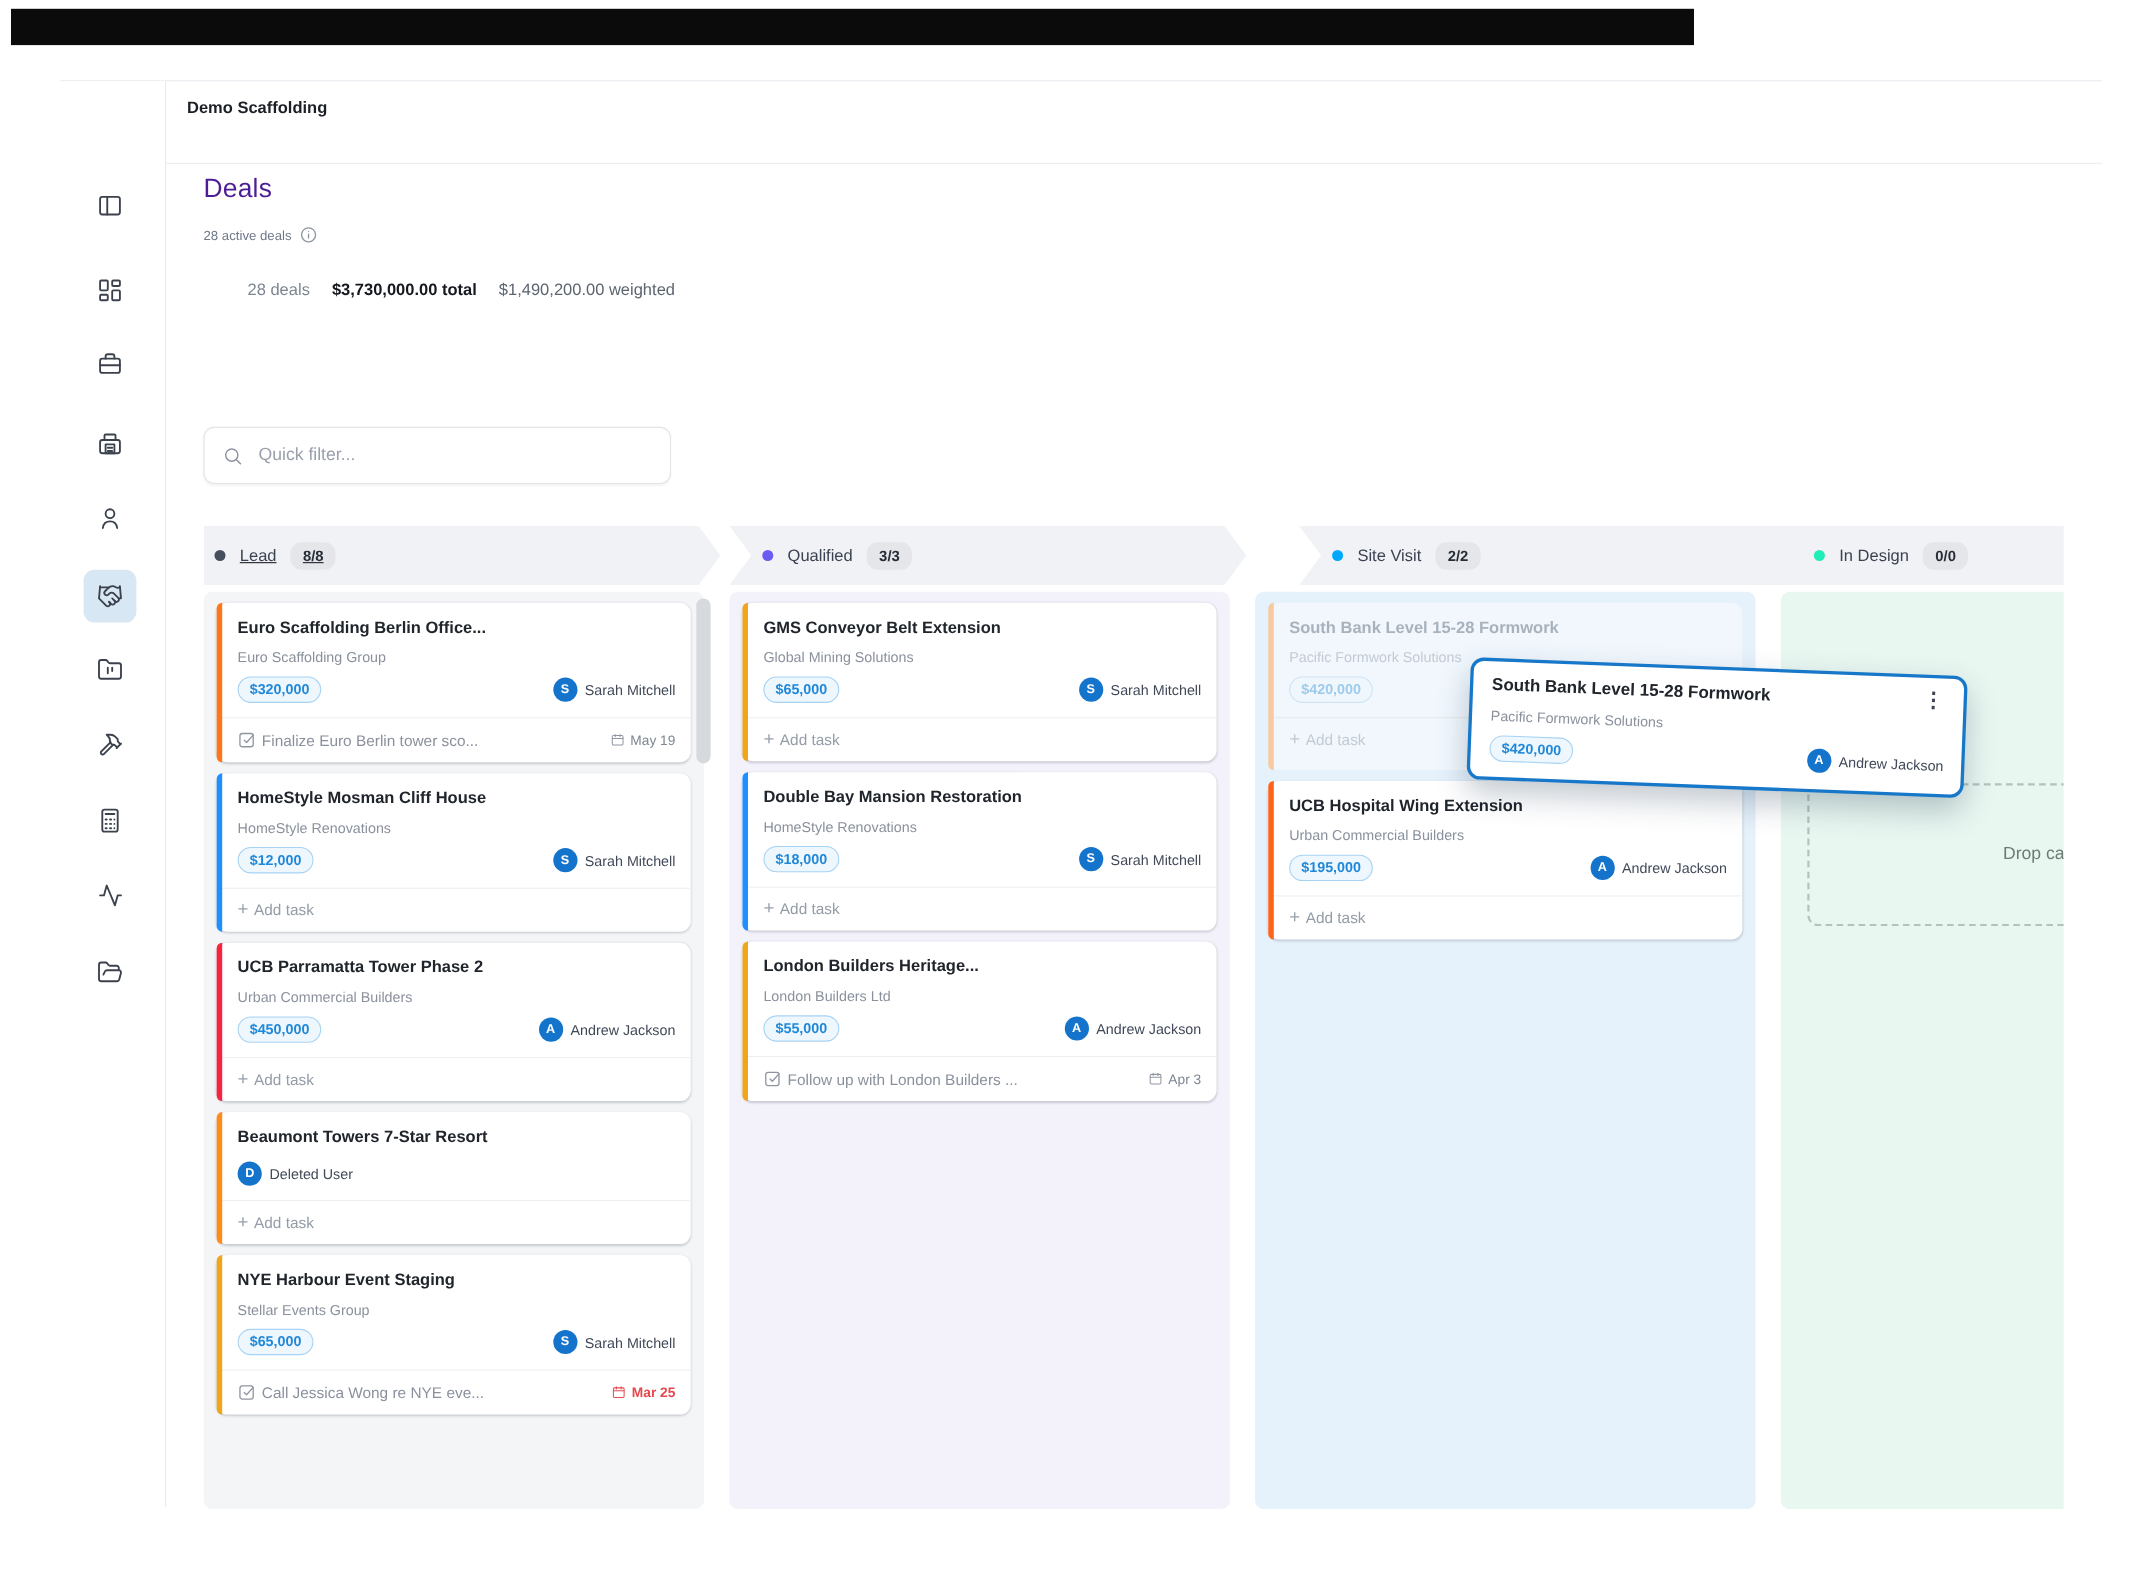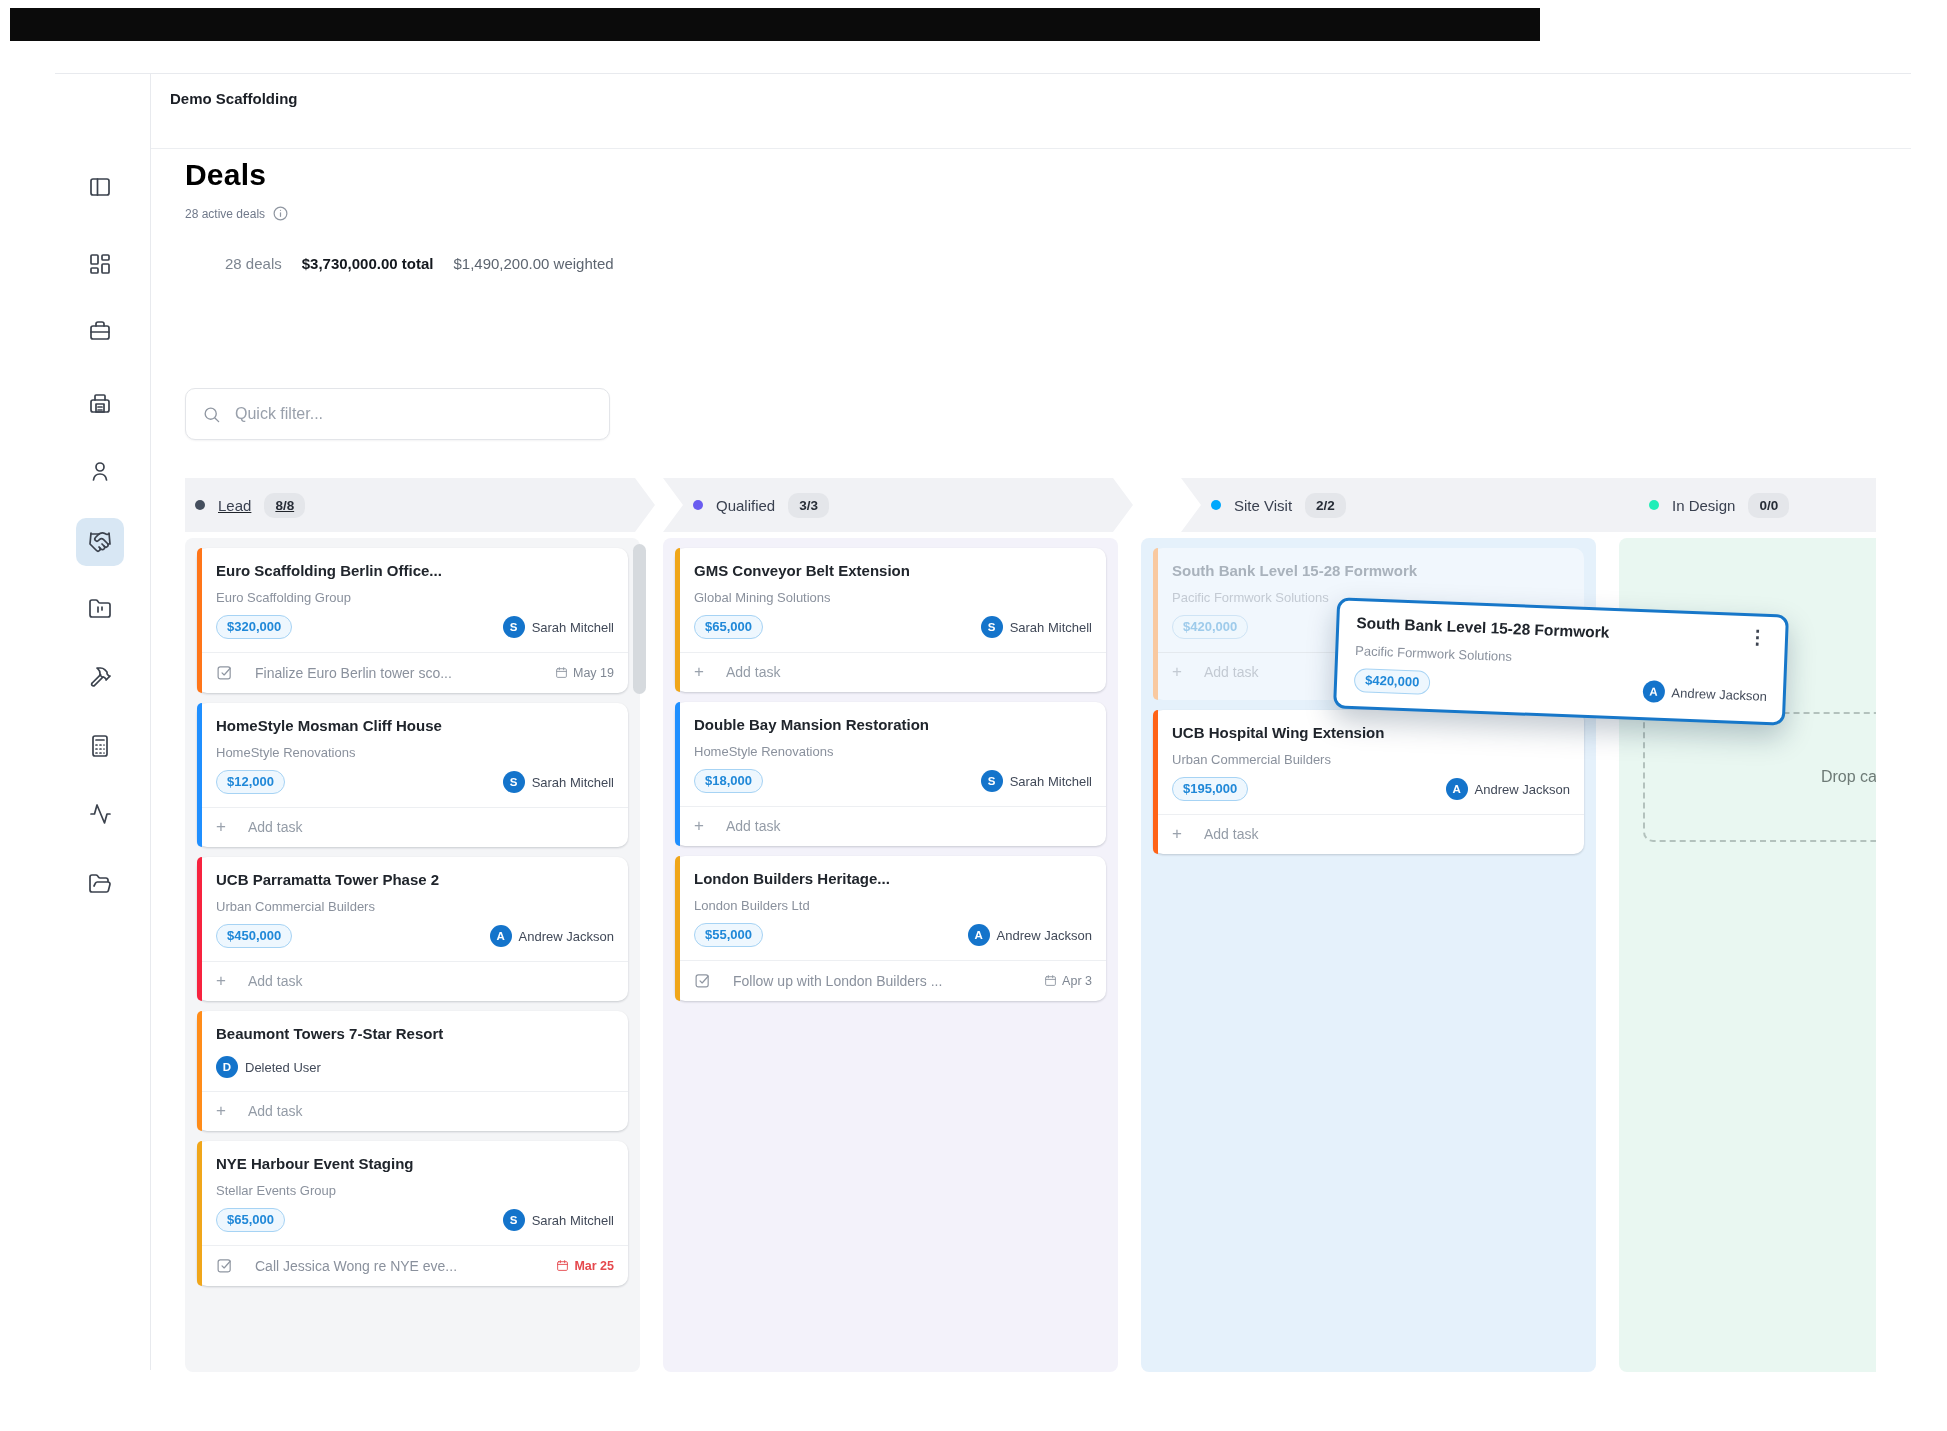--- a/index.html
+++ b/index.html
@@ -11,21 +11,21 @@
   .screen-topbar{position:absolute;left:10px;top:8px;width:1530px;height:33px;background:#0b0b0b;}
   
   .app-topline{position:absolute;left:55px;top:73px;width:1856px;height:1px;background:#e8eaee;}
   .sidebar{position:absolute;left:0;top:74px;width:150px;height:1296px;border-right:1px solid #e8eaee;background:#fff;}
   .side-item{position:absolute;left:88px;width:24px;height:24px;}
   .side-active-bg{position:absolute;left:76px;top:444px;width:48px;height:48px;background:#d8e7f4;border-radius:10px;}
   .icsvg{stroke:#3b424d;fill:none;stroke-width:1.7;stroke-linecap:round;stroke-linejoin:round;}
   .header-title{position:absolute;left:170px;top:90px;font-size:15px;font-weight:700;color:#1b1f26;}
   .header-divider{position:absolute;left:151px;top:148px;width:1760px;height:1px;background:#eceef1;}
   
-  .page-title{position:absolute;left:185px;top:158px;font-size:30px;font-weight:700;color:#000000;letter-spacing:.2px;}
+  .page-title{position:absolute;left:185px;top:158px;font-size:24px;font-weight:400;color:#4c1d95;letter-spacing:.2px;}
   .page-subtitle{position:absolute;left:185px;top:205px;font-size:12px;color:#70798a;display:flex;align-items:center;gap:7px;}
   .summary{position:absolute;left:225px;top:255px;font-size:15px;display:flex;gap:20px;align-items:flex-start;}
   .sum-count{color:#7d8590;}
   .sum-total{color:#14181e;font-weight:700;}
   .sum-weighted{color:#5d6570;}
   
   .quick-filter{position:absolute;left:185px;top:388px;width:425px;height:52px;border:1px solid #e3e5e9;border-radius:10px;
     box-shadow:0 1px 2px rgba(16,24,40,.05);display:flex;align-items:center;gap:12px;padding:0 16px;box-sizing:border-box;background:#fff;}
   .quick-filter input{border:none;outline:none;font-size:16px;color:#1b1f26;width:330px;font-family:"Liberation Sans",sans-serif;background:transparent;}
   .quick-filter input::placeholder{color:#99a0ab;}
@@ -47,21 +47,21 @@
   .s-orange2{background:#ff8c19;} .s-amber{background:#f0a61a;} .s-deep{background:#ff6317;} .s-ghost{background:#f9c9a0;}
   .card-main{padding:14px 14px 13px 19px;}
   .card-title{font-size:15px;font-weight:700;color:#20252c;white-space:nowrap;overflow:hidden;}
   .card-company{margin-top:11px;font-size:13px;color:#8a919d;white-space:nowrap;overflow:hidden;}
   .card-row{margin-top:10px;display:flex;align-items:center;justify-content:space-between;}
   .card-row.left{justify-content:flex-start;margin-top:14px;}
   .pill{display:inline-block;border:1px solid #a6d3f4;background:#eef7fe;color:#2088d8;font-size:13px;font-weight:600;padding:3px 10px 4px;border-radius:999px;}
   .assignee{display:flex;align-items:center;gap:7px;}
   .avatar{width:22px;height:22px;border-radius:50%;background:#1474cb;color:#fff;font-size:11.5px;font-weight:700;display:flex;align-items:center;justify-content:center;flex:none;}
   .assignee-name{font-size:13px;color:#414958;white-space:nowrap;}
-  .card-foot{border-top:1px solid #edeff2;padding:11px 14px 12px 19px;display:flex;align-items:center;gap:22px;color:#8a919d;font-size:14px;}
+  .card-foot{border-top:1px solid #edeff2;padding:11px 14px 12px 19px;display:flex;align-items:center;gap:5px;color:#8a919d;font-size:14px;}
   .task-label{white-space:nowrap;overflow:hidden;max-width:250px;}
   .foot-due{margin-left:auto;display:flex;align-items:center;gap:5px;font-size:12.5px;color:#7f8793;white-space:nowrap;flex:none;}
   .foot-due.overdue{color:#e5484d;font-weight:700;justify-content:flex-end;}
   .foot-due.overdue svg{stroke:#e5484d;}
   .add-plus{font-size:17px;color:#9aa2ad;line-height:14px;}
   .add-label{color:#949ca7;}
   
   .ghost{background:rgba(255,255,255,.45);box-shadow:none;}
   .ghost .card-title{color:#a9b2bc;}
   .ghost .card-company{color:#c3cad3;}

